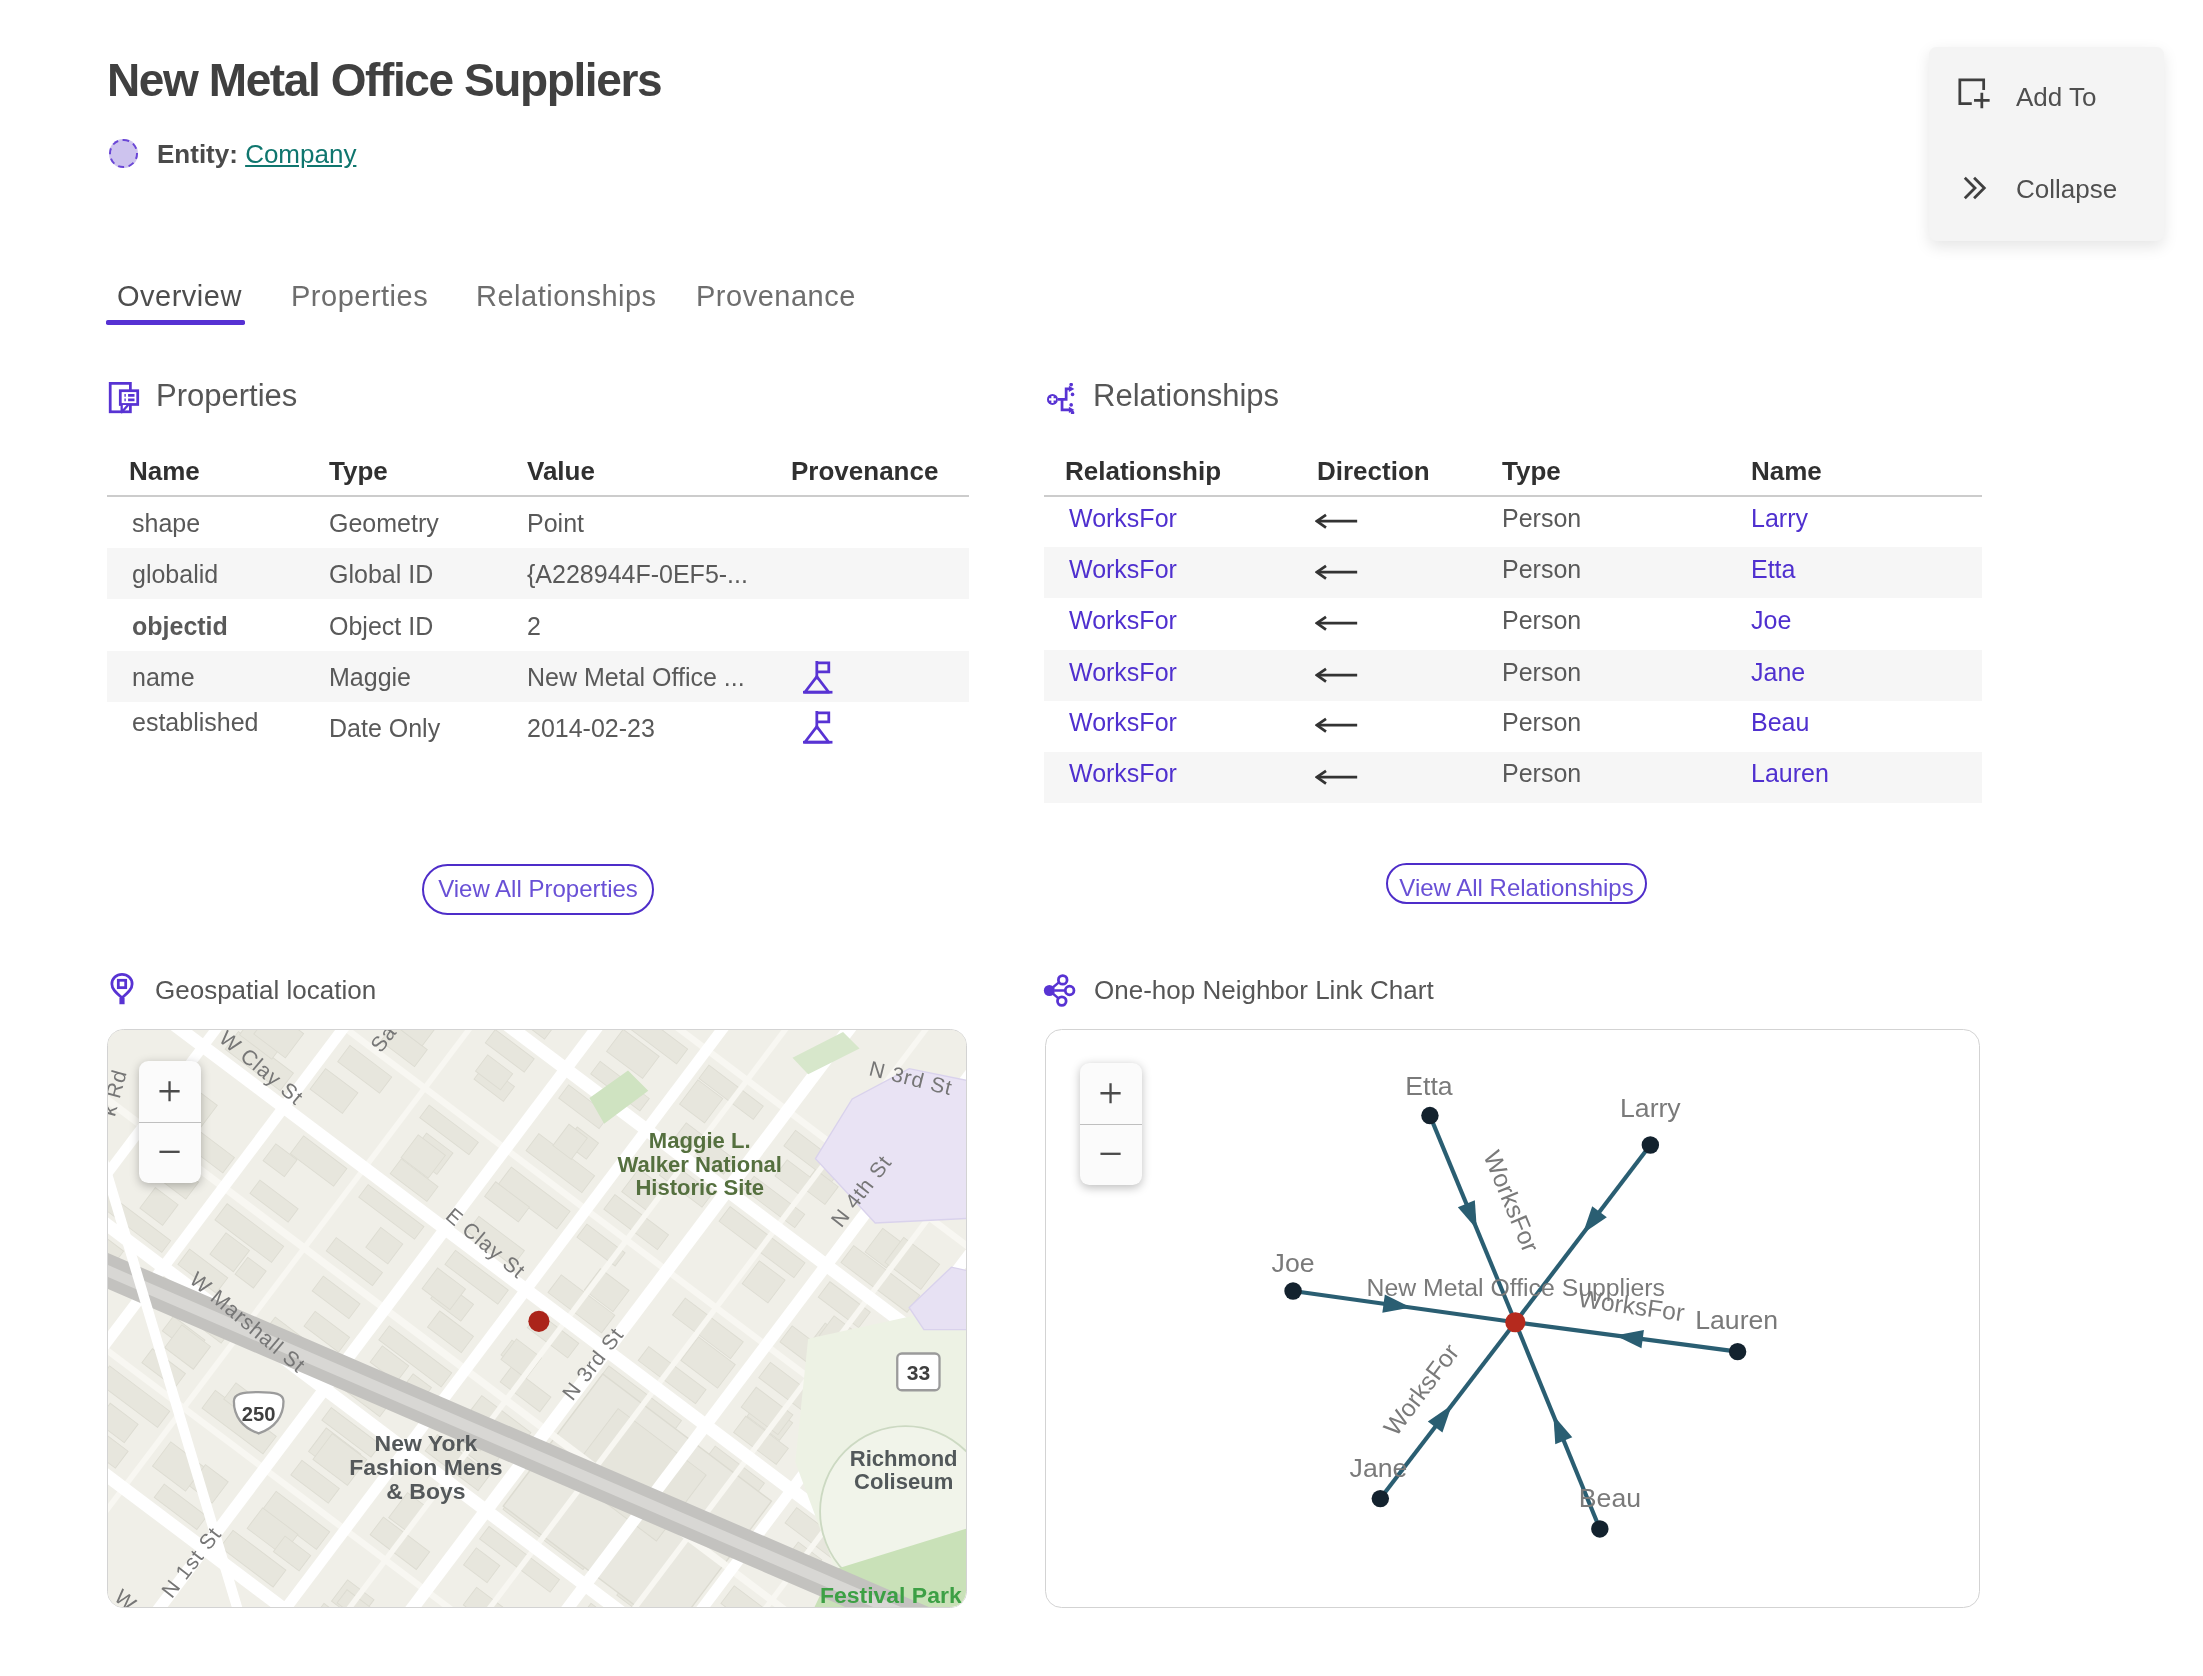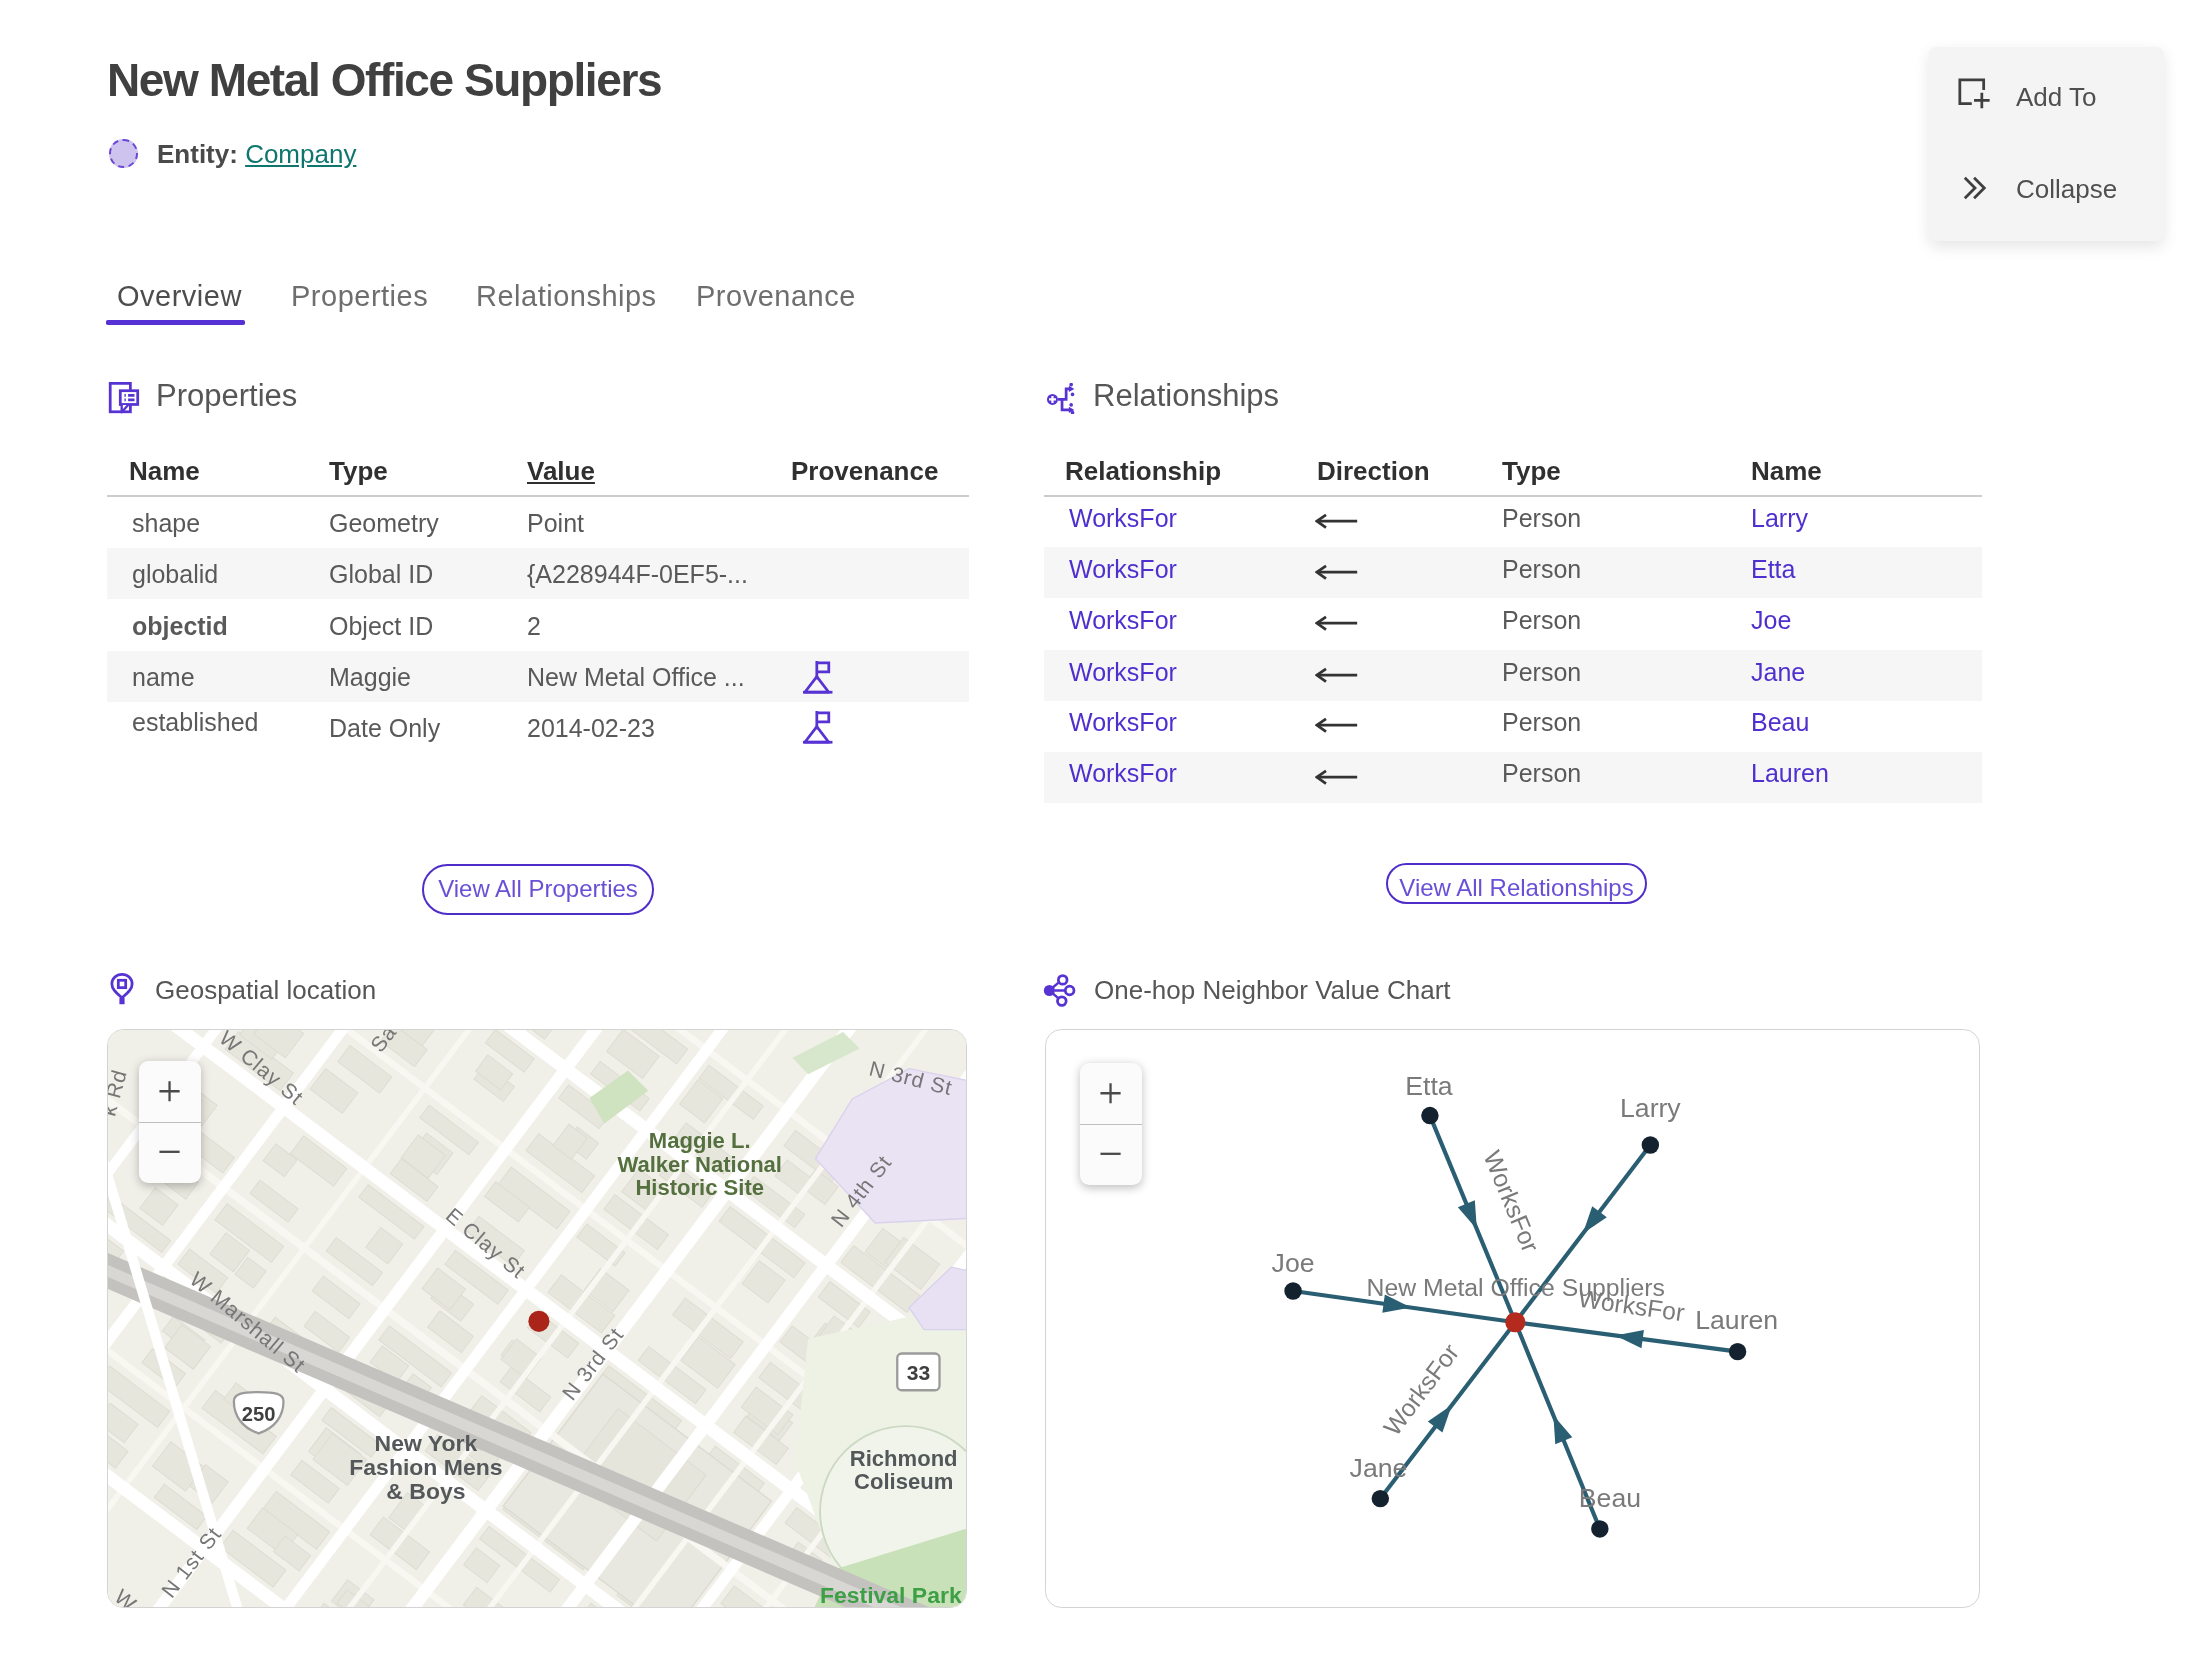--- a/index.html
+++ b/index.html
@@ -72,21 +72,21 @@
     <circle cx="27.5" cy="1.8" r="2"></circle>
       <circle cx="29" cy="12.5" r="2"></circle>
     <circle cx="27.5" cy="24" r="2"></circle>
       <circle cx="29" cy="32.5" r="2"></circle>
   </g>
 </svg>
 <div class="abs sechead" style="left:1093px; top:378px;">Relationships</div>
 
 <div class="abs th" style="left:129px; top:456px;">Name</div>
 <div class="abs th" style="left:329px; top:456px;">Type</div>
-<div class="abs th" style="left:527px; top:456px;text-decoration:underline;">Value</div>
+<div class="abs th" style="left:527px; top:456px;">Value</div>
 <div class="abs th" style="left:791px; top:456px;">Provenance</div>
 <div class="abs hdrline" style="left:107px; top:495px; width:862px;"></div>
 
 <div class="abs rowbg" style="left:107px; top:548px; width:862px; height:51px;"></div>
 <div class="abs rowbg" style="left:107px; top:651px; width:862px; height:51px;"></div>
 
 <div class="abs td" style="left:132px; top:509px;">shape</div>
 <div class="abs td" style="left:329px; top:509px;">Geometry</div>
 <div class="abs td" style="left:527px; top:509px;">Point</div>
 
@@ -188,21 +188,21 @@
   <circle cx="8" cy="19" r="6" fill="#5833d3"></circle>
   <g fill="none" stroke="#5833d3" stroke-width="2.6">
     <path d="M12 15.5 L18 10.5 M13.5 19 H25 M12 22.5 L18 27.5"></path>
   </g>
   <g fill="none" stroke="#5833d3" stroke-width="3">
     <circle cx="22.5" cy="7.5" r="4.7"></circle>
     <circle cx="30" cy="19" r="4.7"></circle>
     <circle cx="21.5" cy="30.5" r="4.7"></circle>
   </g>
 </svg>
-<div class="abs sechead2" style="left:1094px; top:975px;">One-hop Neighbor Value Chart</div>
+<div class="abs sechead2" style="left:1094px; top:975px;">One-hop Neighbor Link Chart</div>
 
 <div class="abs mapPanel" id="mapp">
 <svg width="860" height="579" viewBox="0 0 936 630">
       <rect x="0" y="0" width="936" height="630" fill="#f1f0ea"></rect>
       <g transform="rotate(37 468 315)">
         <rect x="-500" y="-450" width="1950" height="1600" fill="#f0efe8"></rect>
         <g>
           <rect x="19" y="-18" width="73" height="17" fill="#e7e6dd" stroke="#dddcd2" stroke-width="1"></rect>
           <rect x="16" y="45" width="60" height="22" fill="#e7e6dd" stroke="#dddcd2" stroke-width="1"></rect>
           <rect x="15" y="9" width="39" height="30" fill="#e7e6dd" stroke="#dddcd2" stroke-width="1"></rect>

